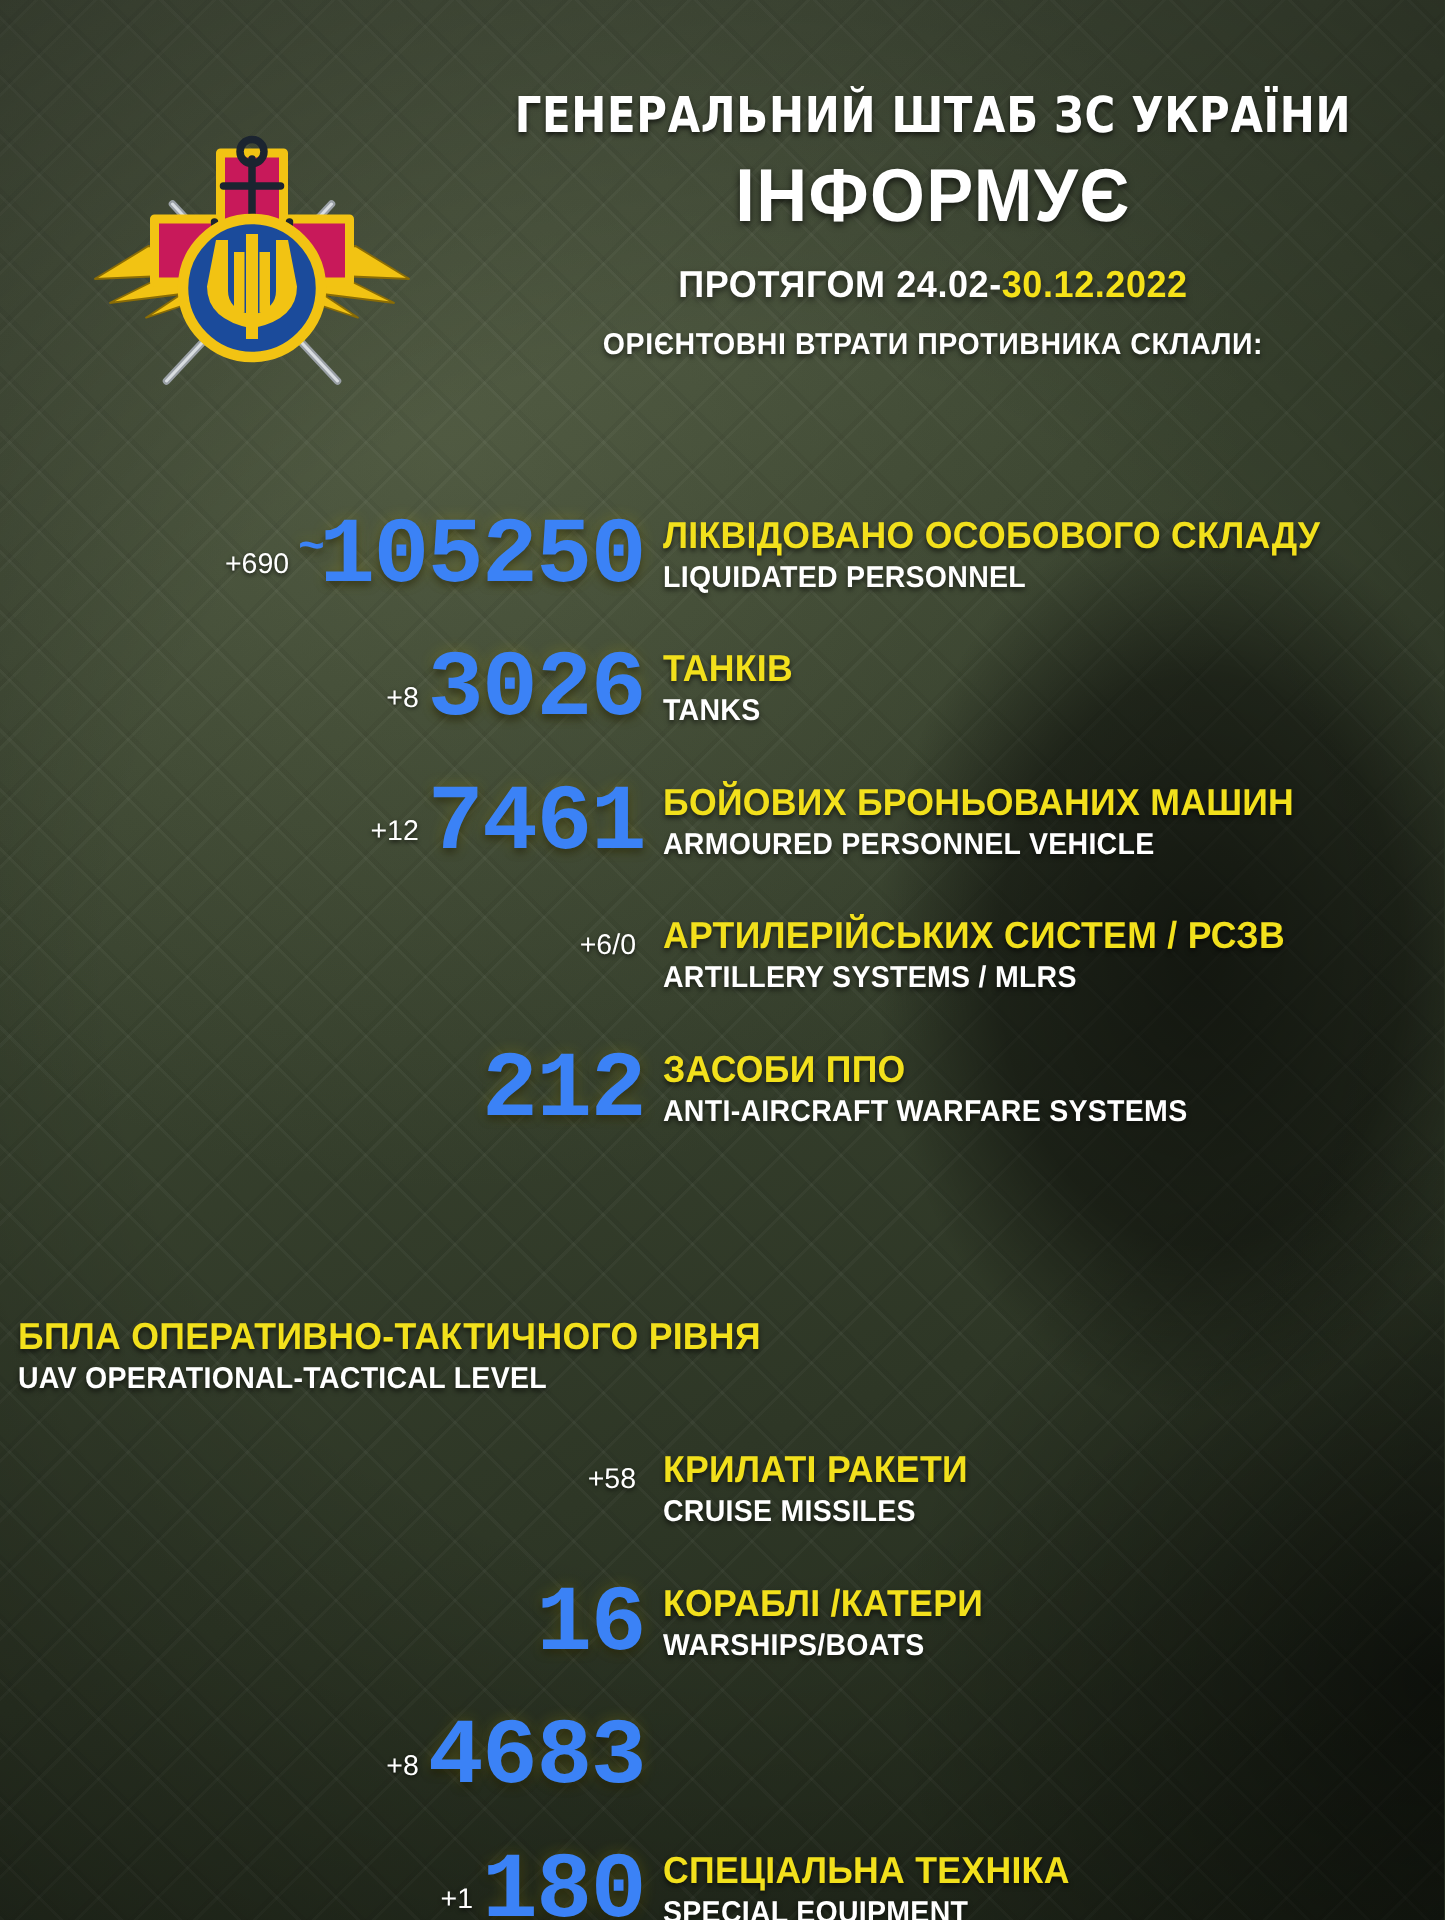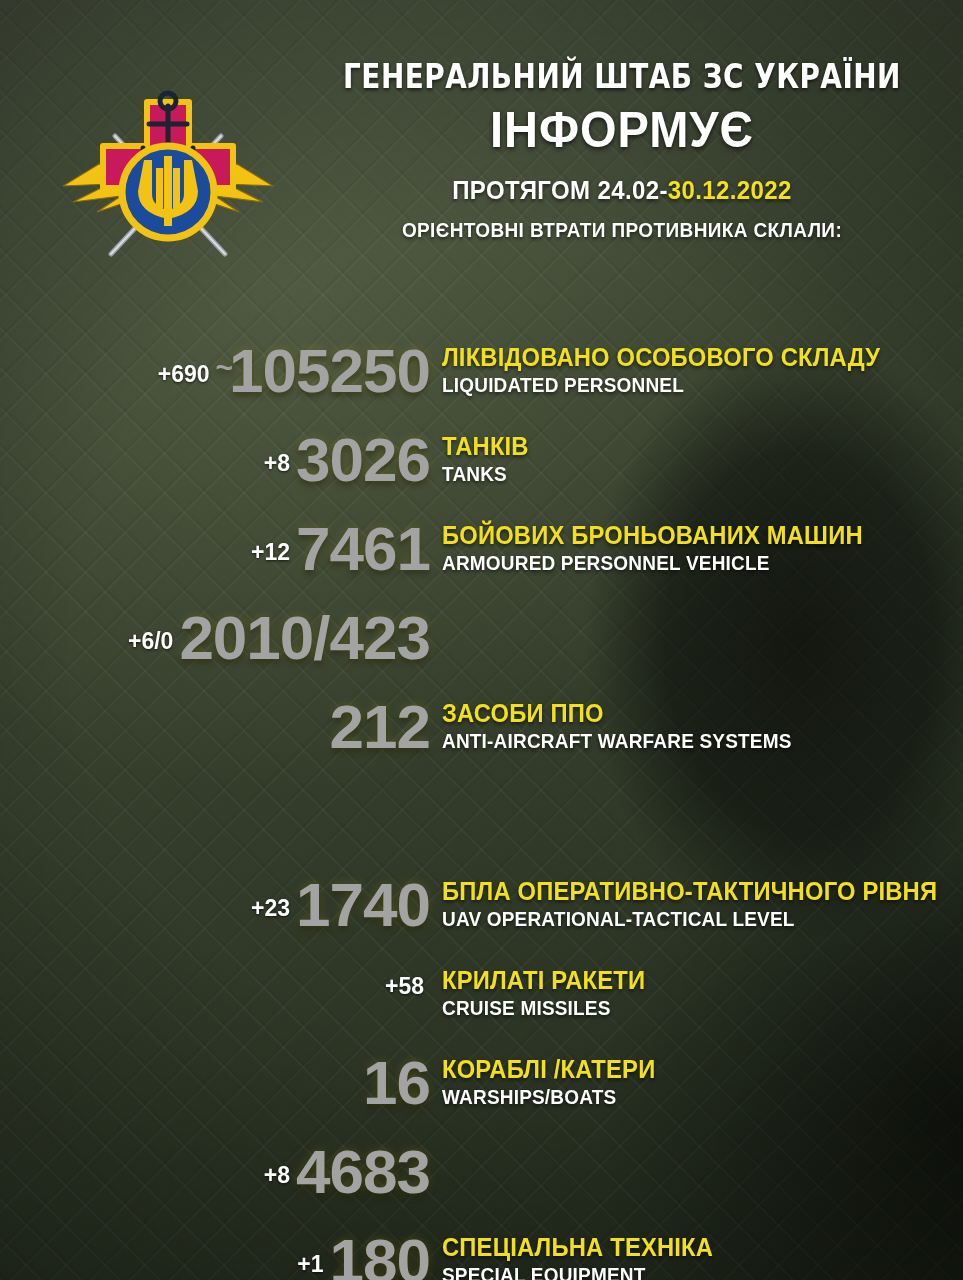--- a/index.html
+++ b/index.html
@@ -125,34 +125,34 @@
     width: 430px;
     flex: 0 0 430px;
     display: flex;
     align-items: center;
     justify-content: flex-end;
     padding-right: 6px;
     position: relative;
   }
   .delta {
     color: #ffffff;
-    font-size: 23px;
-    font-weight: bold;
+    font-size: 19px;
+    font-weight: normal;
     letter-spacing: 0px;
     padding-right: 6px;
     padding-bottom: 2px;
     align-self: flex-end;
     margin-bottom: 12px;
     white-space: nowrap;
     text-shadow: 0 1px 3px rgba(0,0,0,0.7);
   }
   .delta.empty { visibility: hidden; }
   .value {
-    color: #a3a3a3;
-    font-family: Liberation Sans, sans-serif;
+    color: #3b82f6;
+    font-family: Liberation Mono, monospace;
     font-size: 62px;
     font-weight: bold;
     line-height: 1;
     letter-spacing: -1px;
     white-space: nowrap;
     text-shadow: 0 0 10px rgba(242,224,28,0.22), 0 3px 6px rgba(0,0,0,0.55);
   }
   .value .tilde {
     font-size: 30px;
     vertical-align: 14px;
@@ -278,43 +278,42 @@
       </div>
       <div class="label-col">
         <div class="lab-ua">БОЙОВИХ БРОНЬОВАНИХ МАШИН</div>
         <div class="lab-en">ARMOURED PERSONNEL VEHICLE</div>
       </div>
     </div>
 
     <div class="row">
       <div class="num-col">
         <div class="delta">+6/0</div>
-        <div class="value">2010/423</div>
+      </div>
+      <div class="label-col">
+        <div class="lab-ua">АРТИЛЕРІЙСЬКИХ СИСТЕМ / РСЗВ</div>
+        <div class="lab-en">ARTILLERY SYSTEMS / MLRS</div>
       </div>
     </div>
 
     <div class="row">
       <div class="num-col">
         <div class="delta empty"></div>
         <div class="value">212</div>
       </div>
       <div class="label-col">
         <div class="lab-ua">ЗАСОБИ ППО</div>
         <div class="lab-en">ANTI-AIRCRAFT WARFARE SYSTEMS</div>
       </div>
     </div>
 
     <div class="row">
     </div>
 
     <div class="row">
-      <div class="num-col">
-        <div class="delta">+23</div>
-        <div class="value">1740</div>
-      </div>
       <div class="label-col">
         <div class="lab-ua">БПЛА ОПЕРАТИВНО-ТАКТИЧНОГО РІВНЯ</div>
         <div class="lab-en">UAV OPERATIONAL-TACTICAL LEVEL</div>
       </div>
     </div>
 
     <div class="row">
       <div class="num-col">
         <div class="delta">+58</div>
       </div>

